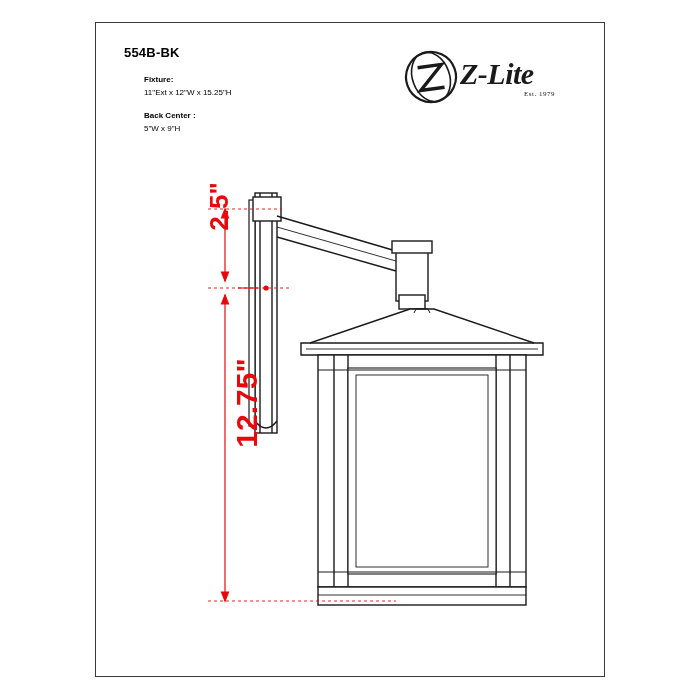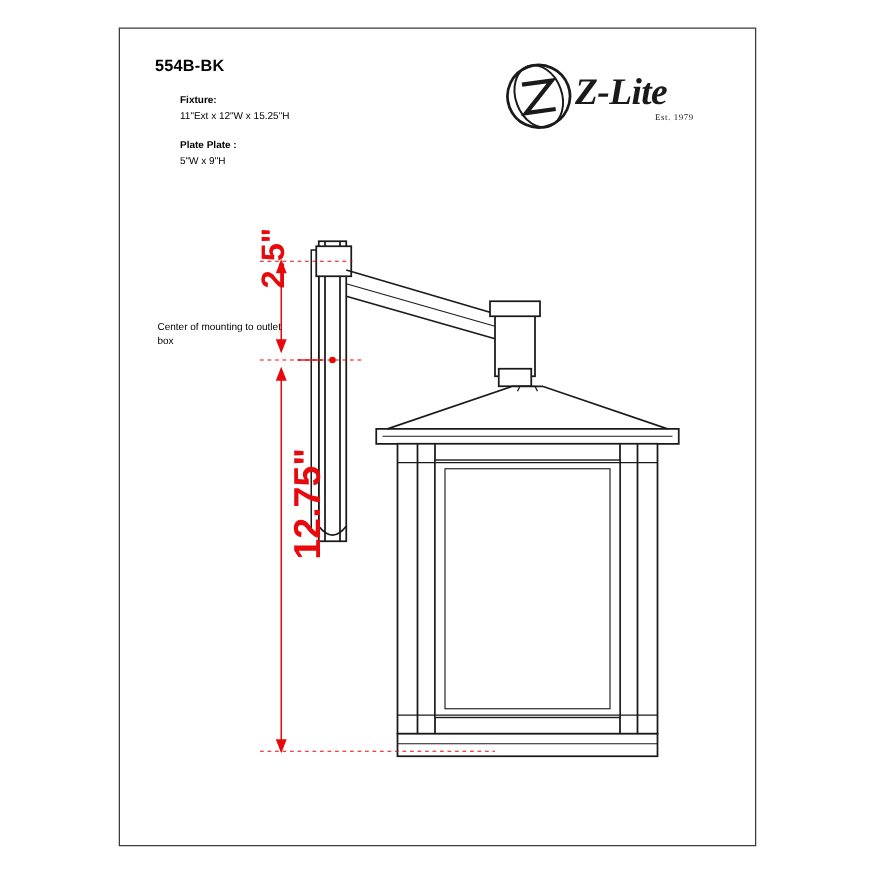--- a/index.html
+++ b/index.html
@@ -137,21 +137,21 @@
 
   <div id="title-block">
     <p id="model-code">554B-BK</p>
 
     <div class="spec-group">
       <p class="spec-label">Fixture:</p>
       <p class="spec-value">11"Ext x 12"W x 15.25"H</p>
     </div>
 
     <div class="spec-group">
-      <p class="spec-label">Plate Plate :</p>
+      <p class="spec-label">Back Center :</p>
       <p class="spec-value">5"W x 9"H</p>
     </div>
   </div>
 
   <div id="logo">
     <svg id="logo-mark" width="58" height="56" viewBox="0 0 58 56">
       <ellipse cx="29" cy="28" rx="25" ry="25" fill="none" stroke="#1a1a1a" stroke-width="2.2" transform="rotate(-20 29 28)"></ellipse>
       <ellipse cx="29" cy="28" rx="18.5" ry="25.5" fill="none" stroke="#1a1a1a" stroke-width="1.6" transform="rotate(-20 29 28)"></ellipse>
       <path d="M17 17 L41 17 L17 40 L41 40" fill="none" stroke="#1a1a1a" stroke-width="3.4" stroke-linejoin="miter" stroke-linecap="butt" transform="rotate(-8 29 28)"></path>
     </svg>
@@ -227,15 +227,14 @@
         <line x1="112" y1="578" x2="300" y2="578" stroke-width="0.9" stroke-dasharray="3,3"></line>
 
         <circle cx="170" cy="265" r="2.6" fill="#e8090c" stroke="none"></circle>
         <line x1="142" y1="265" x2="162" y2="265" stroke-width="1.1"></line>
       </g>
     </g>
   </svg>
 
   <div class="dim-text" id="dim-25">2.5"</div>
   <div class="dim-text" id="dim-1275">12.75"</div>
-  <div id="center-note">Center of mounting to outlet box</div>
 
 </div>
 
 </body></html>

